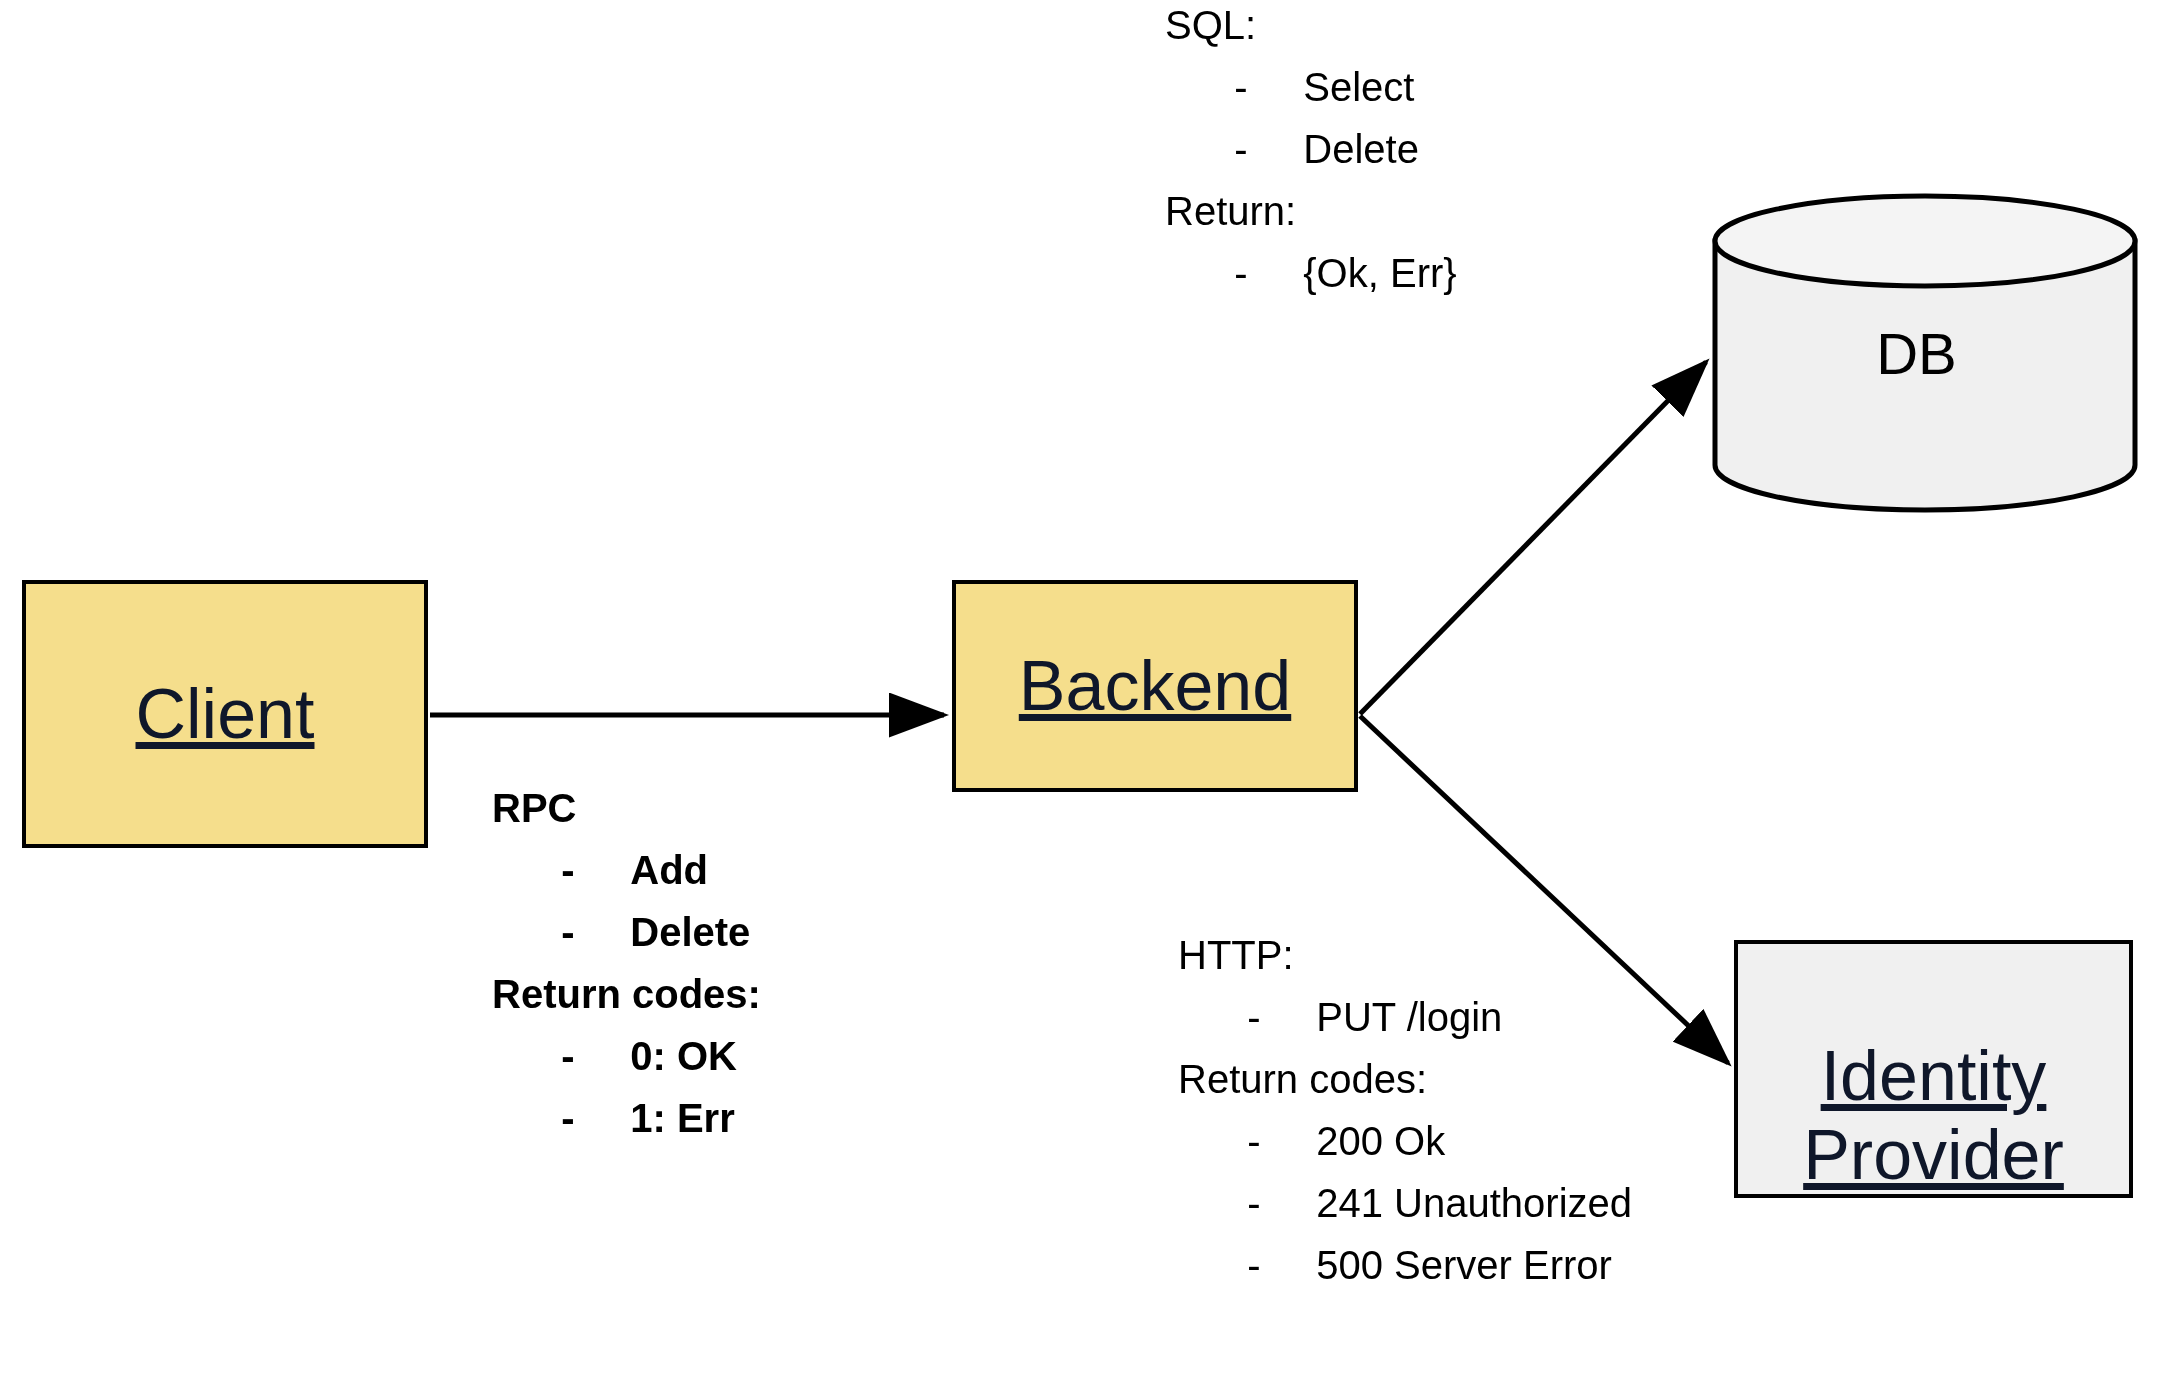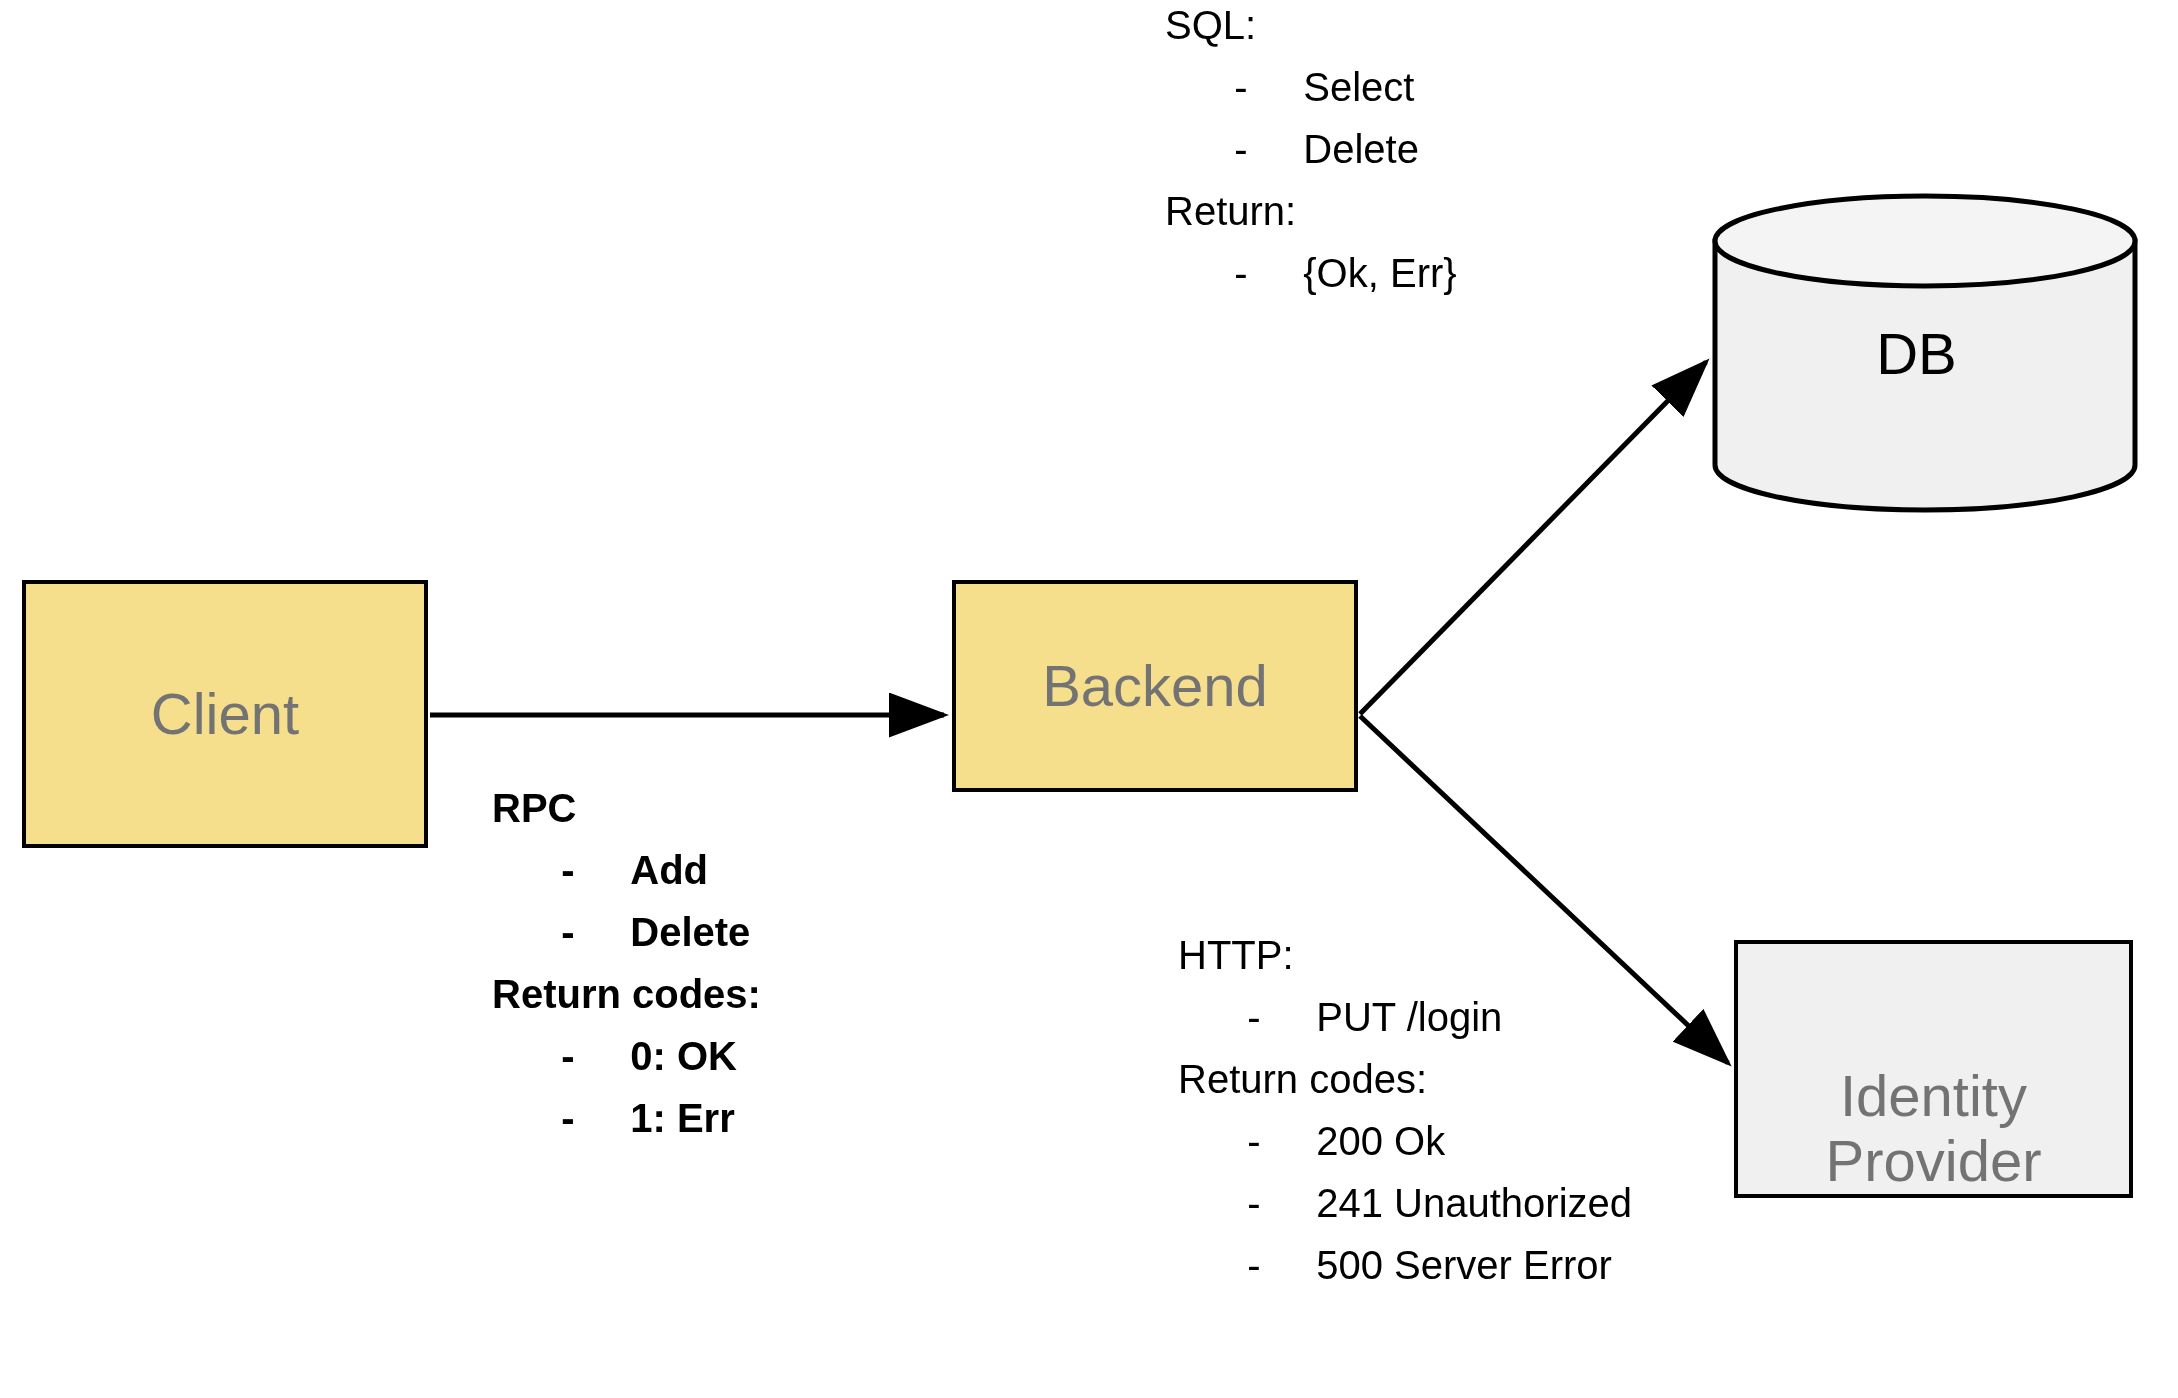--- a/index.html
+++ b/index.html
@@ -23,23 +23,24 @@
   .node {
     position: absolute;
     box-sizing: border-box;
     display: flex;
     align-items: center;
     justify-content: center;
     text-align: center;
     line-height: 1.12;
   }
   .node-label {
-    font-size: 58px;
-    color: #737373;
+    font-size: 70px;
+    color: #0f172a;
     white-space: pre-line;
+    text-decoration: underline;
   }
   .box-yellow {
     background: #F5DE8C;
     border: 4px solid #000000;
   }
   .box-gray {
     background: #F0F0F0;
     border: 4px solid #000000;
   }
 

